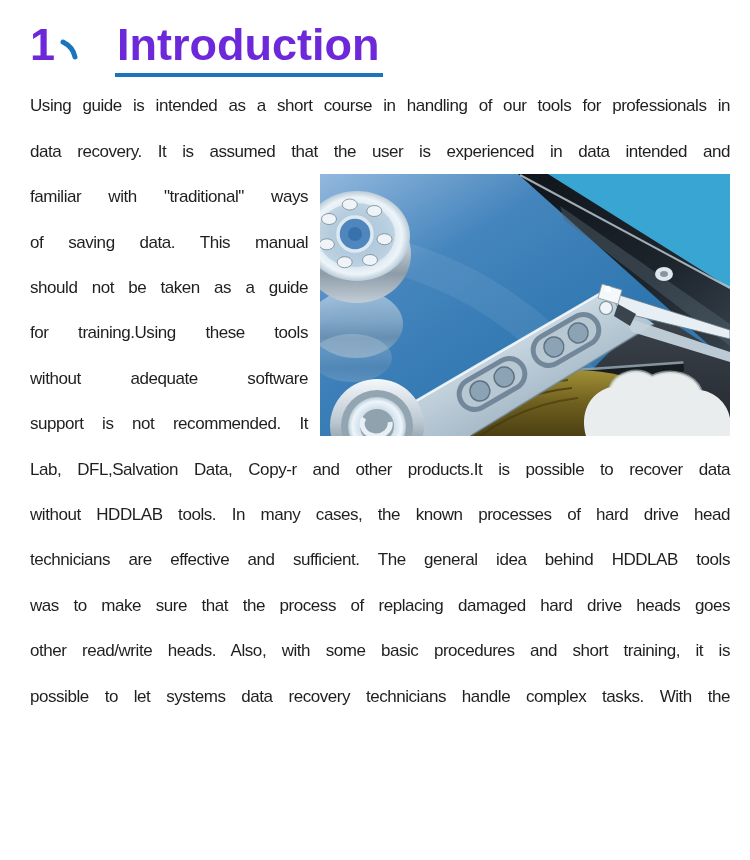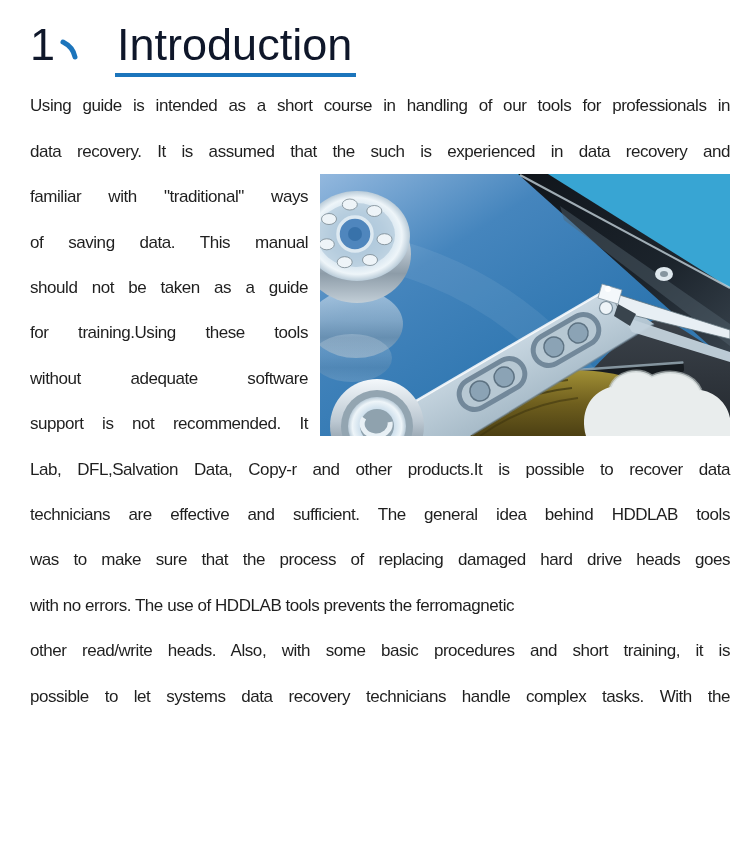--- a/index.html
+++ b/index.html
@@ -10,22 +10,22 @@
     height: 860px;
     overflow: hidden;
     font-family: "Liberation Sans", "DejaVu Sans", sans-serif;
   }
   .doc {
     margin: 0 20px 0 30px; 
   }
   
   .heading {
     margin: 20px 0 6px 0;
-    color: #0f172a;
-    font-weight: 400;
+    color: #6d28d9;
+    font-weight: 700;
     font-size: 45px;
     line-height: 1.12;
     white-space: nowrap;
   }
   .h-num { display: inline-block; }
   .h-comma {
     display: inline-block;
     width: 22px; height: 22px;
     margin: 0 34px 0 4px;
     vertical-align: baseline;
@@ -62,21 +62,21 @@
 
 <main class="doc">
 
   <h1 class="heading"><span class="h-num">1</span><span class="h-comma"><svg width="22" height="22" viewBox="0 0 22 22">
           <path d="M4,4 Q14,9 16,19" fill="none" stroke="#1c75bc" stroke-width="5" stroke-linecap="round"></path>
         </svg></span><span class="h-title">Introduction</span></h1>
 
   <div class="body-text">
 
   <div class="ln j">Using guide is intended as a short course in handling of our tools for professionals in</div>
-      <div class="ln j">data recovery. It is assumed that the such is experienced in data recovery and</div>
+      <div class="ln j">data recovery. It is assumed that the user is experienced in data intended and</div>
       <div class="figure">
       <svg width="410" height="262" viewBox="0 0 410 262">
         <defs>
           <linearGradient id="platterG" x1="0" y1="0" x2="1" y2="1">
             <stop offset="0" stop-color="#93b8de"></stop>
             <stop offset="0.3" stop-color="#4585bd"></stop>
             <stop offset="0.65" stop-color="#2e76b0"></stop>
             <stop offset="1" stop-color="#3f7fb2"></stop>
           </linearGradient>
           <linearGradient id="darkArmG" x1="0" y1="0" x2="1" y2="1">
@@ -202,20 +202,20 @@
         </g>
       </svg>
     </div>
       <div class="ln j">familiar with "traditional" ways</div>
       <div class="ln j">of saving data. This manual</div>
       <div class="ln j">should not be taken as a guide</div>
       <div class="ln j">for training.Using these tools</div>
       <div class="ln j">without adequate software</div>
       <div class="ln j">support is not recommended. It</div>
       <div class="ln j">Lab, DFL,Salvation Data, Copy-r and other products.It is possible to recover data</div>
+      <div class="ln j">without HDDLAB tools. In many cases, the known processes of hard drive head</div>
       <div class="ln j">technicians are effective and sufficient. The general idea behind HDDLAB tools</div>
       <div class="ln j">was to make sure that the process of replacing damaged hard drive heads goes</div>
-      <div class="ln">with no errors. The use of HDDLAB tools prevents the ferromagnetic</div>
       <div class="ln j">other read/write heads. Also, with some basic procedures and short training, it is</div>
       <div class="ln j">possible to let systems data recovery technicians handle complex tasks. With the</div>
     </div>
 
 </main>
 
 </body></html>

